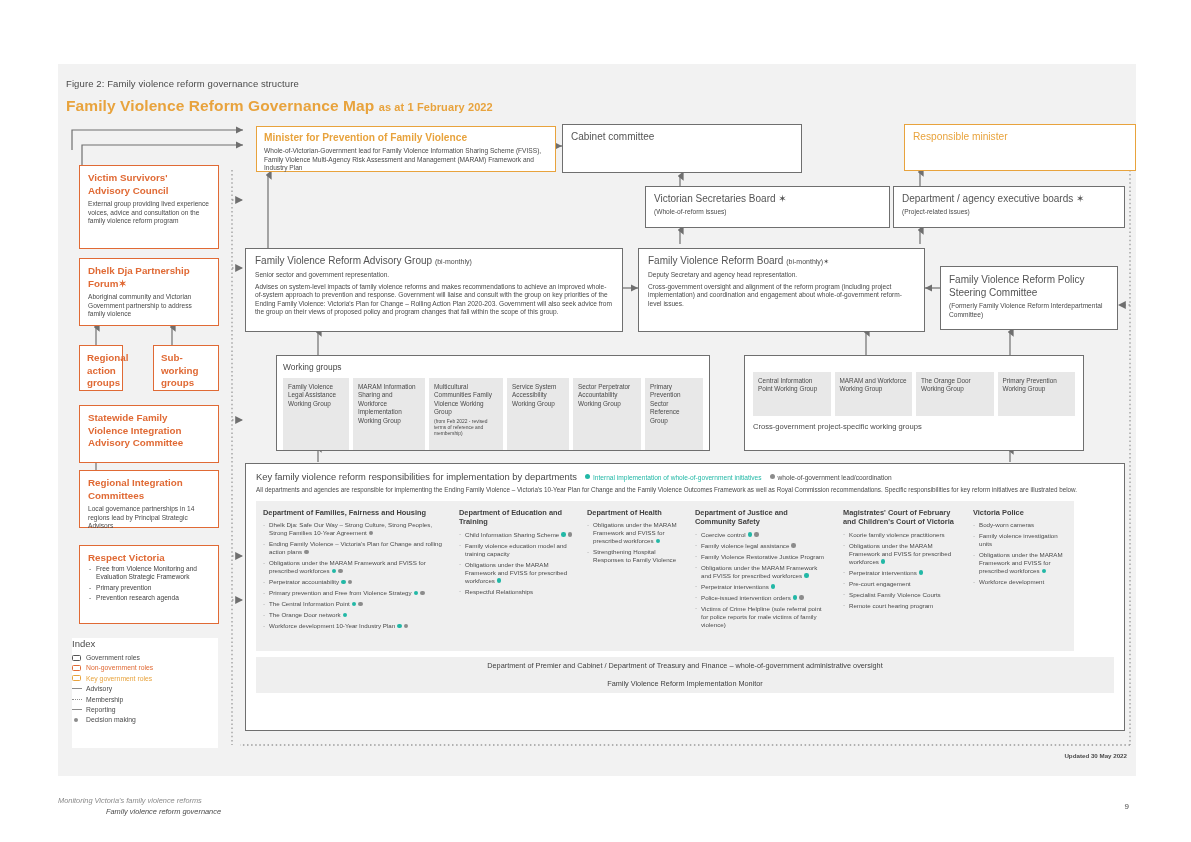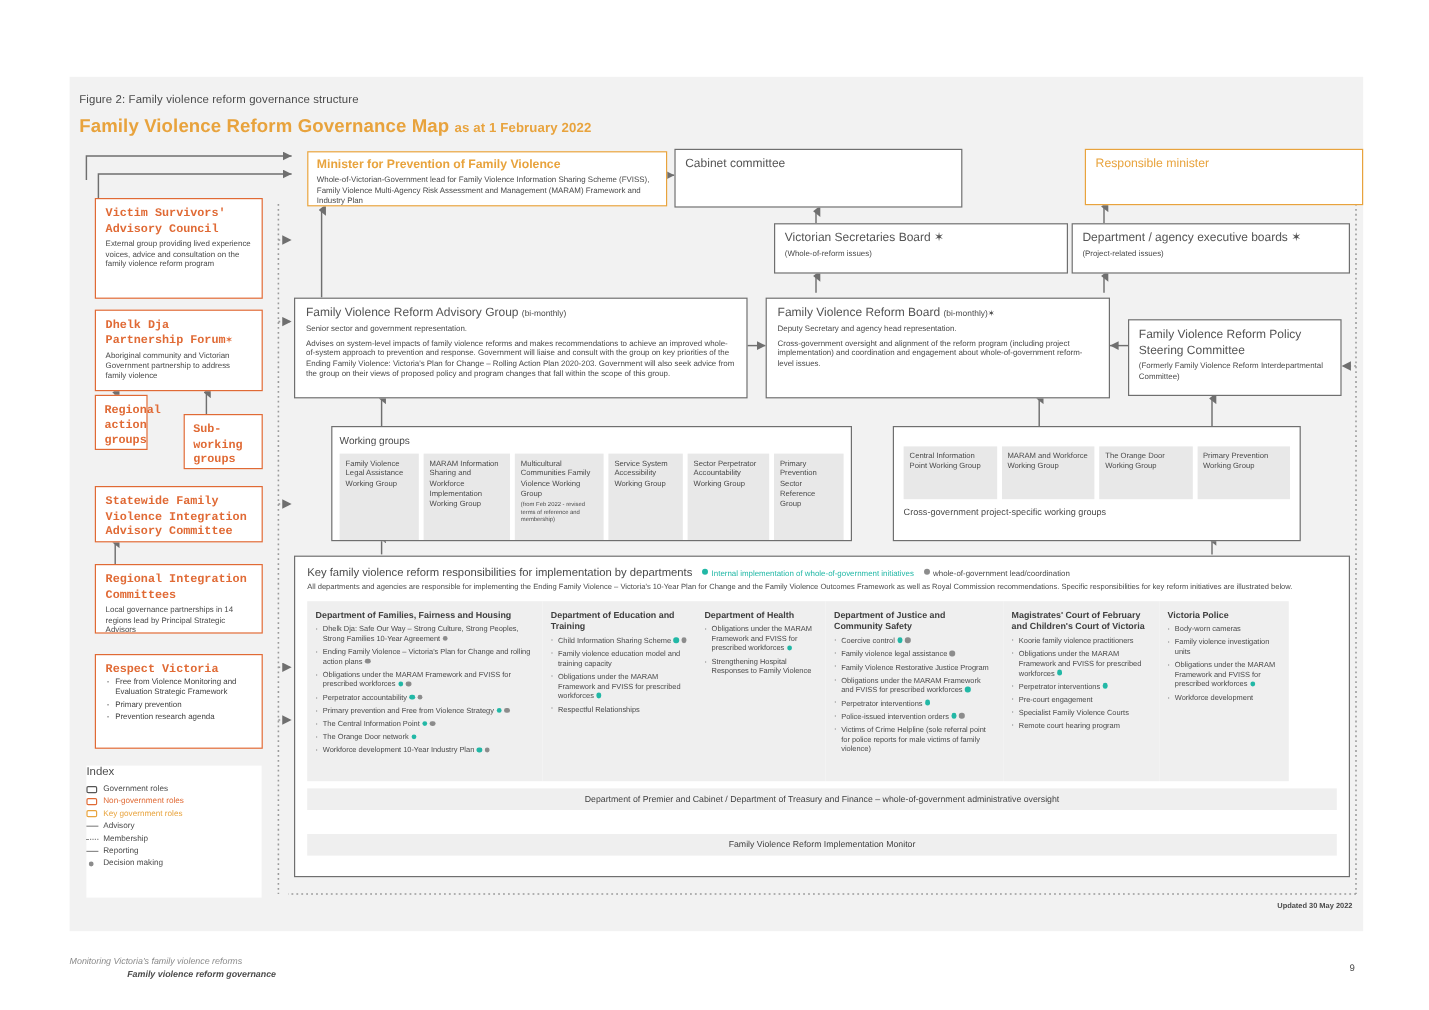--- a/index.html
+++ b/index.html
@@ -28,21 +28,21 @@
   .map-title .sub { font-size: 11px; font-weight: bold; }
 
   
   .box { position: absolute; background: #fff; }
   .b-grey  { border: 1.3px solid #6f6f6f; }
   .b-amber { border: 1.6px solid #e8a33d; margin-left: 11px; }
   .b-orange{ border: 1.6px solid #e06a35; }
 
   .bx-title { font-size: 9.6px; line-height: 12px; color: #4a4a4a; }
   .bx-title.amber  { color: #e8a33d; font-weight: bold; font-size: 10.2px; }
-  .bx-title.orange { color: #e06a35; font-weight: bold; font-size: 9.8px; line-height: 12.5px; font-family: Liberation Mono, monospace;}
+  .bx-title.orange { color: #e06a35; font-weight: bold; font-size: 9.8px; line-height: 12.5px;}
   .bx-title.grey   { color: #545454; font-size: 10px; }
   .bx-sub { font-size: 6.6px; line-height: 8.6px; color: #4a4a4a; margin-top: 3px; }
   .inline-small { font-size: 7px; font-weight: normal; color: #4a4a4a; }
 
   ul.dash { list-style: none; }
   ul.dash li { font-size: 6.6px; line-height: 8.6px; padding-left: 8px; position: relative; margin-bottom: 2px; }
   ul.dash li:before { content: "-"; position: absolute; left: 1px; }
 
   
   .wg-wrap { position: absolute; background: #fff; border: 1.3px solid #6f6f6f; }
@@ -84,21 +84,21 @@
   .idx-key { width:14px; display:flex; align-items:center; }
   .sw { width:9px; height:6px; border:1.3px solid #555; border-radius:1.5px; }
   .sw.o { border-color:#e06a35; } .sw.a { border-color:#e8a33d; }
   .ln { width:10px; height:0; border-top:1.6px solid #8c8c8c; }
   .dts { width:10px; height:0; border-top:1.6px dotted #8c8c8c; }
   .dotsq { width:4px; height:4px; background:#8c8c8c; border-radius:50%; margin-left:2px;}
   .txt-o { color:#e06a35; } .txt-a { color:#e8a33d; }
 
   .updated { position:absolute; right:64px; top:752px; font-size:6.2px; font-weight:bold; color:#4a4a4a;}
   .foot-left { position:absolute; left:58px; top:795px; font-size:7.4px; font-style: italic; color:#8a8a8a; line-height:11px;}
-  .foot-left b { color:#4a4a4a; font-weight:bold;padding-left:48px; }
+  .foot-left b { color:#4a4a4a; font-weight:normal;padding-left:48px; }
   .pageno { position:absolute; right:62px; top:802px; font-size:8px; color:#4a4a4a;}
 
   svg.conn { position:absolute; left:0; top:0; width:1191px; height:842px; pointer-events:none; }
 </style>
 </head>
 <body>
 
 <div class="page-bg"></div>
 
 <div class="fig-caption">Figure 2: Family violence reform governance structure</div>
@@ -216,29 +216,29 @@
   <div class="bx-title orange" style="white-space:pre-line;">Victim Survivors'
 Advisory Council</div>
   <div class="bx-sub">External group providing lived experience voices, advice and consultation on the family violence reform program</div>
 </div>
 
 <div class="box b-orange" style="left:79px; top:258px; width:140px; height:68px; padding:6px 8px;">
   <div class="bx-title orange">Dhelk Dja Partnership Forum✶</div>
   <div class="bx-sub">Aboriginal community and Victorian Government partnership to address family violence</div>
 </div>
 
-<div class="box b-orange" style="left:79px; top:329px; width:44px; height:46px; padding:6px 7px;">
+<div class="box b-orange" style="left:79px; top:345px; width:44px; height:46px; padding:6px 7px;">
   <div class="bx-title orange">Regional action groups</div>
 </div>
 
 <div class="box b-orange" style="left:153px; top:345px; width:66px; height:46px; padding:6px 7px;">
   <div class="bx-title orange">Sub-working groups</div>
 </div>
 
-<div class="box b-orange" style="left:79px; top:405px; width:140px; height:47px; padding:6px 8px;">
+<div class="box b-orange" style="left:79px; top:405px; width:140px; height:58px; padding:6px 8px;">
   <div class="bx-title orange">Statewide Family Violence Integration Advisory Committee</div>
 </div>
 
 <div class="box b-orange" style="left:79px; top:470px; width:140px; height:58px; padding:6px 8px;">
   <div class="bx-title orange">Regional Integration Committees</div>
   <div class="bx-sub">Local governance partnerships in 14 regions lead by Principal Strategic Advisors</div>
 </div>
 
 <div class="box b-orange" style="left:79px; top:545px; width:140px; height:79px; padding:6px 8px;">
   <div class="bx-title orange">Respect Victoria</div>
@@ -341,21 +341,21 @@
         <div class="dept-title">Victoria Police</div>
         <ul class="bul">
           <li><span>Body-worn cameras</span></li>
           <li><span>Family violence investigation units</span></li>
           <li><span>Obligations under the MARAM Framework and FVISS for prescribed workforces</span><span class="d-t"></span></li>
           <li><span>Workforce development</span></li>
         </ul>
       </div>
     </div>
   <div style="padding:6px 10px 8px 10px;">
-    <div class="foot-bar" style="height:18px; margin-bottom:20px;">Department of Premier and Cabinet / Department of Treasury and Finance – whole-of-government administrative oversight</div>
+    <div class="foot-bar" style="height:18px; margin-bottom:0;">Department of Premier and Cabinet / Department of Treasury and Finance – whole-of-government administrative oversight</div>
     <div class="foot-bar" style="height:18px;">Family Violence Reform Implementation Monitor</div>
   </div>
 </div>
 
 <div class="index-box">
   <div class="index-title">Index</div>
   <div id="idx-rows">
       <div class="idx-row">
         <span class="idx-key">
           <span class="sw"></span>

